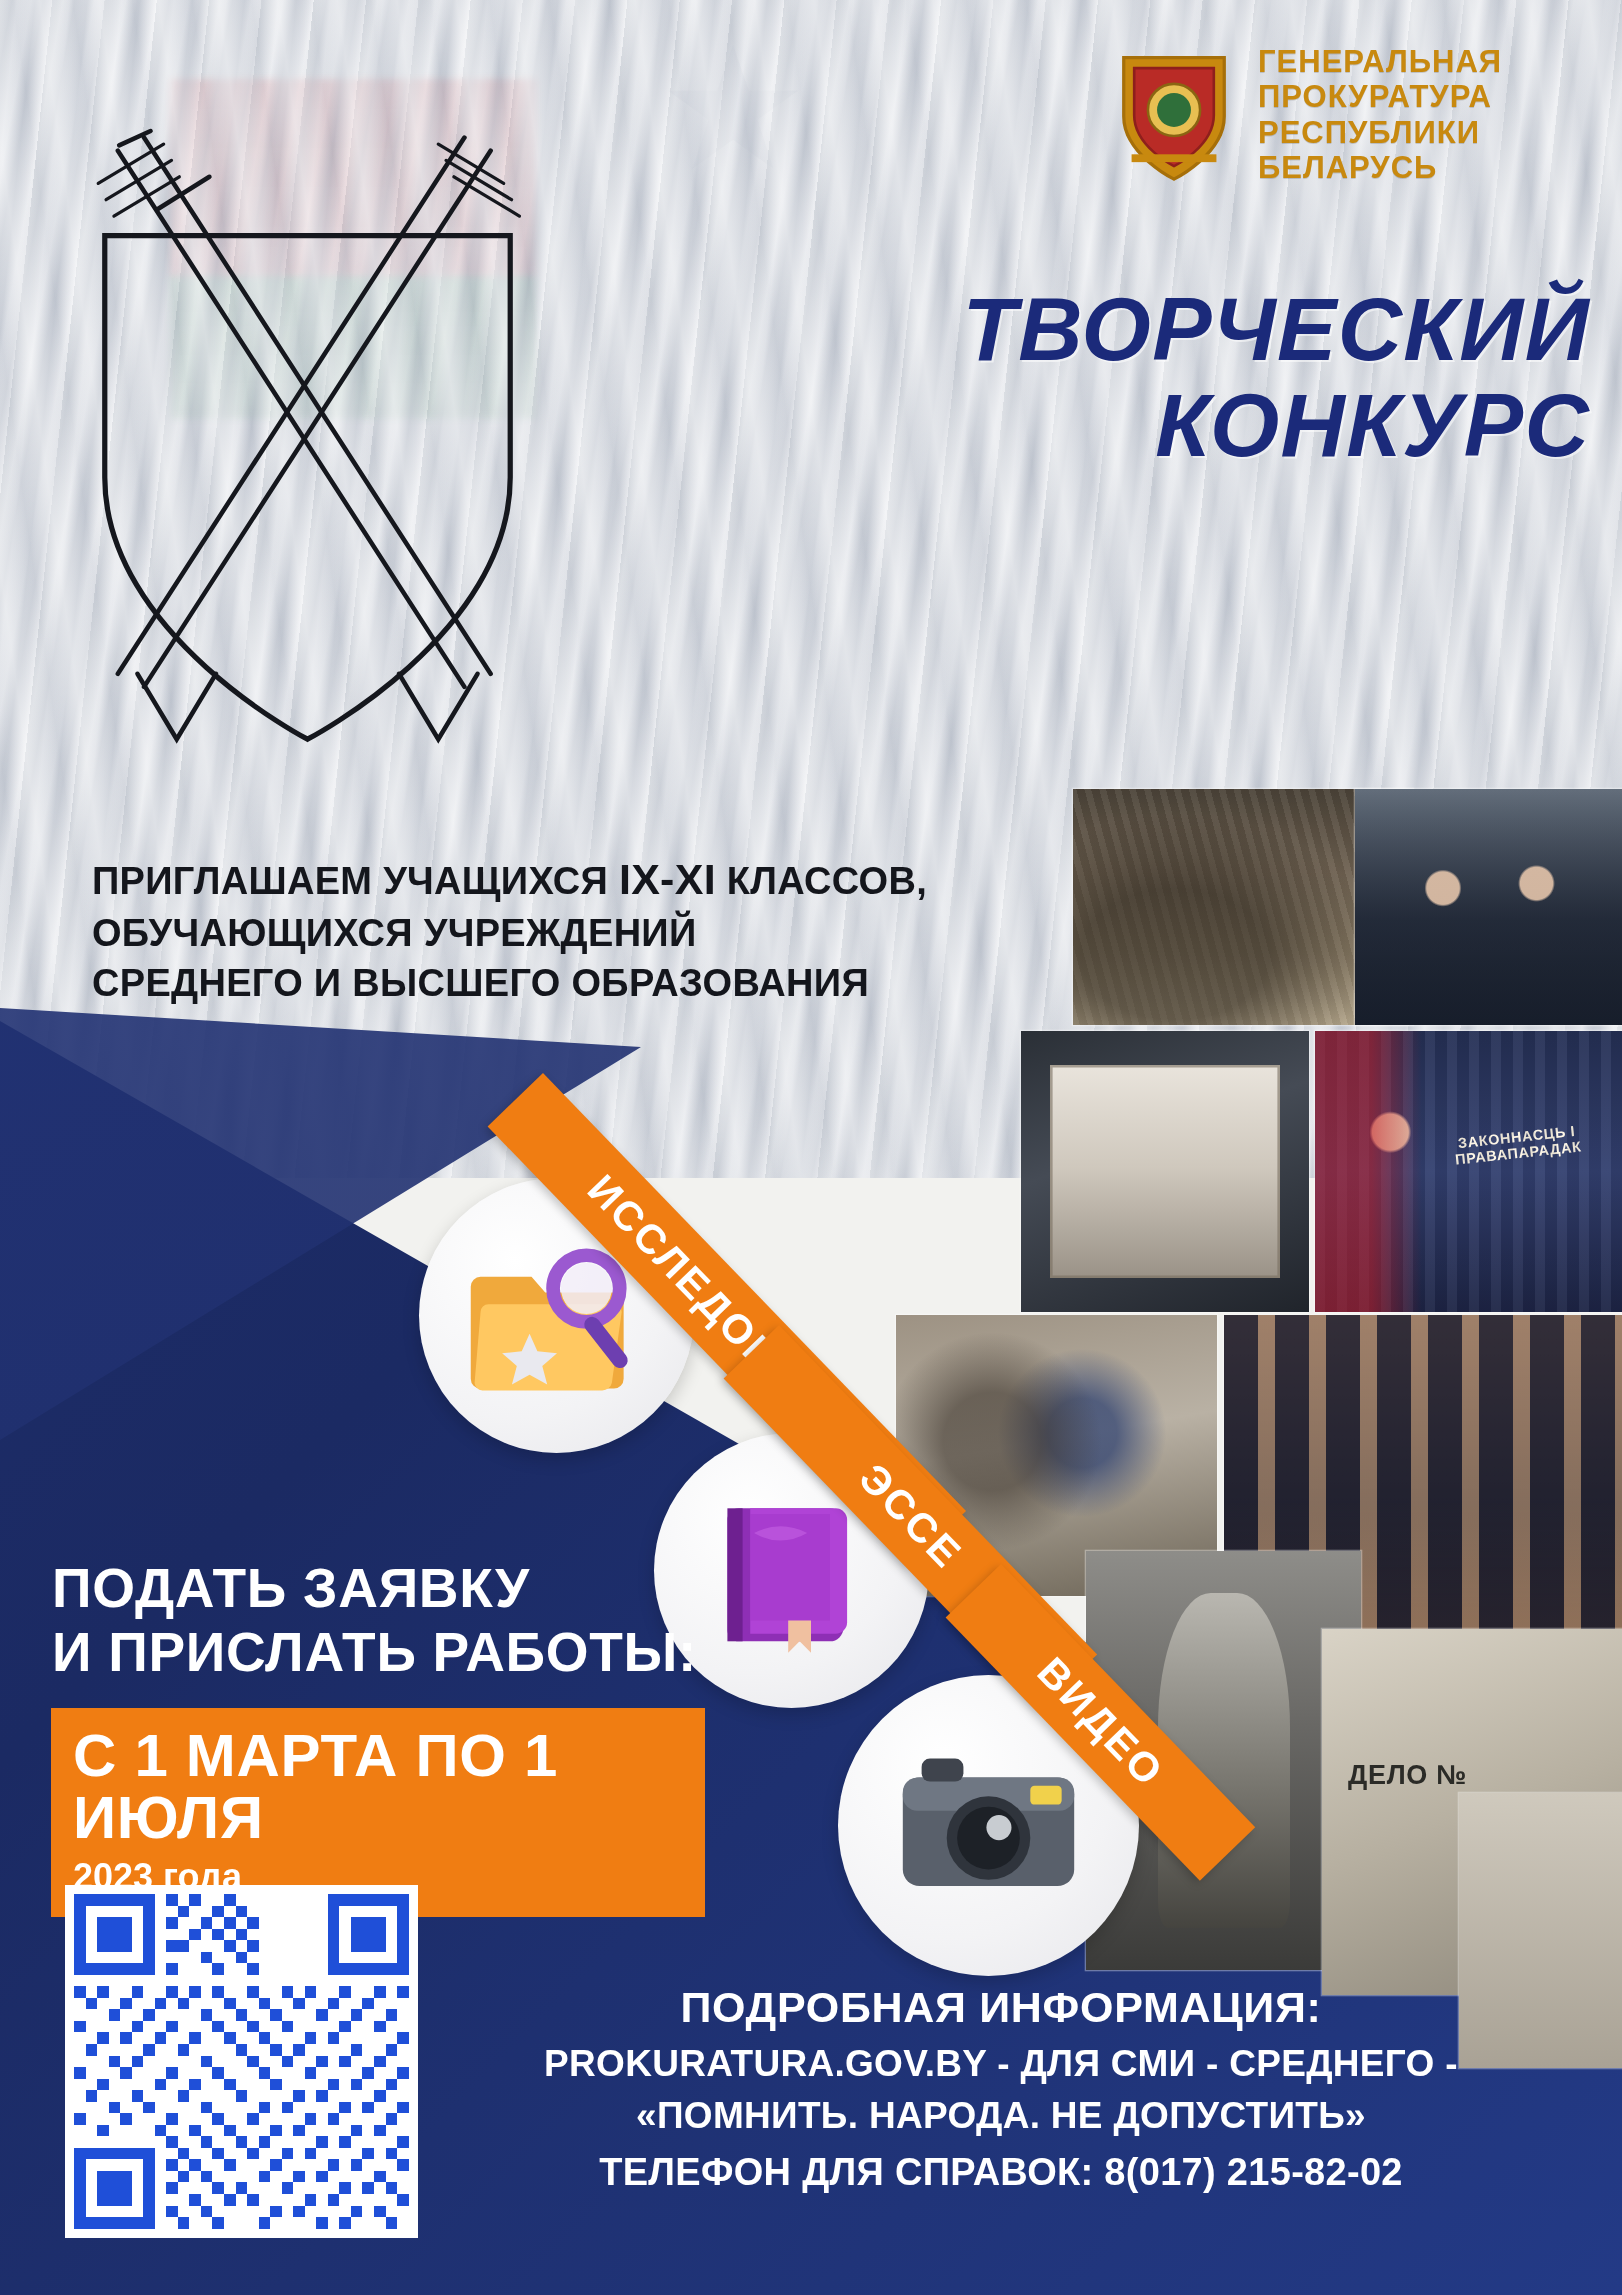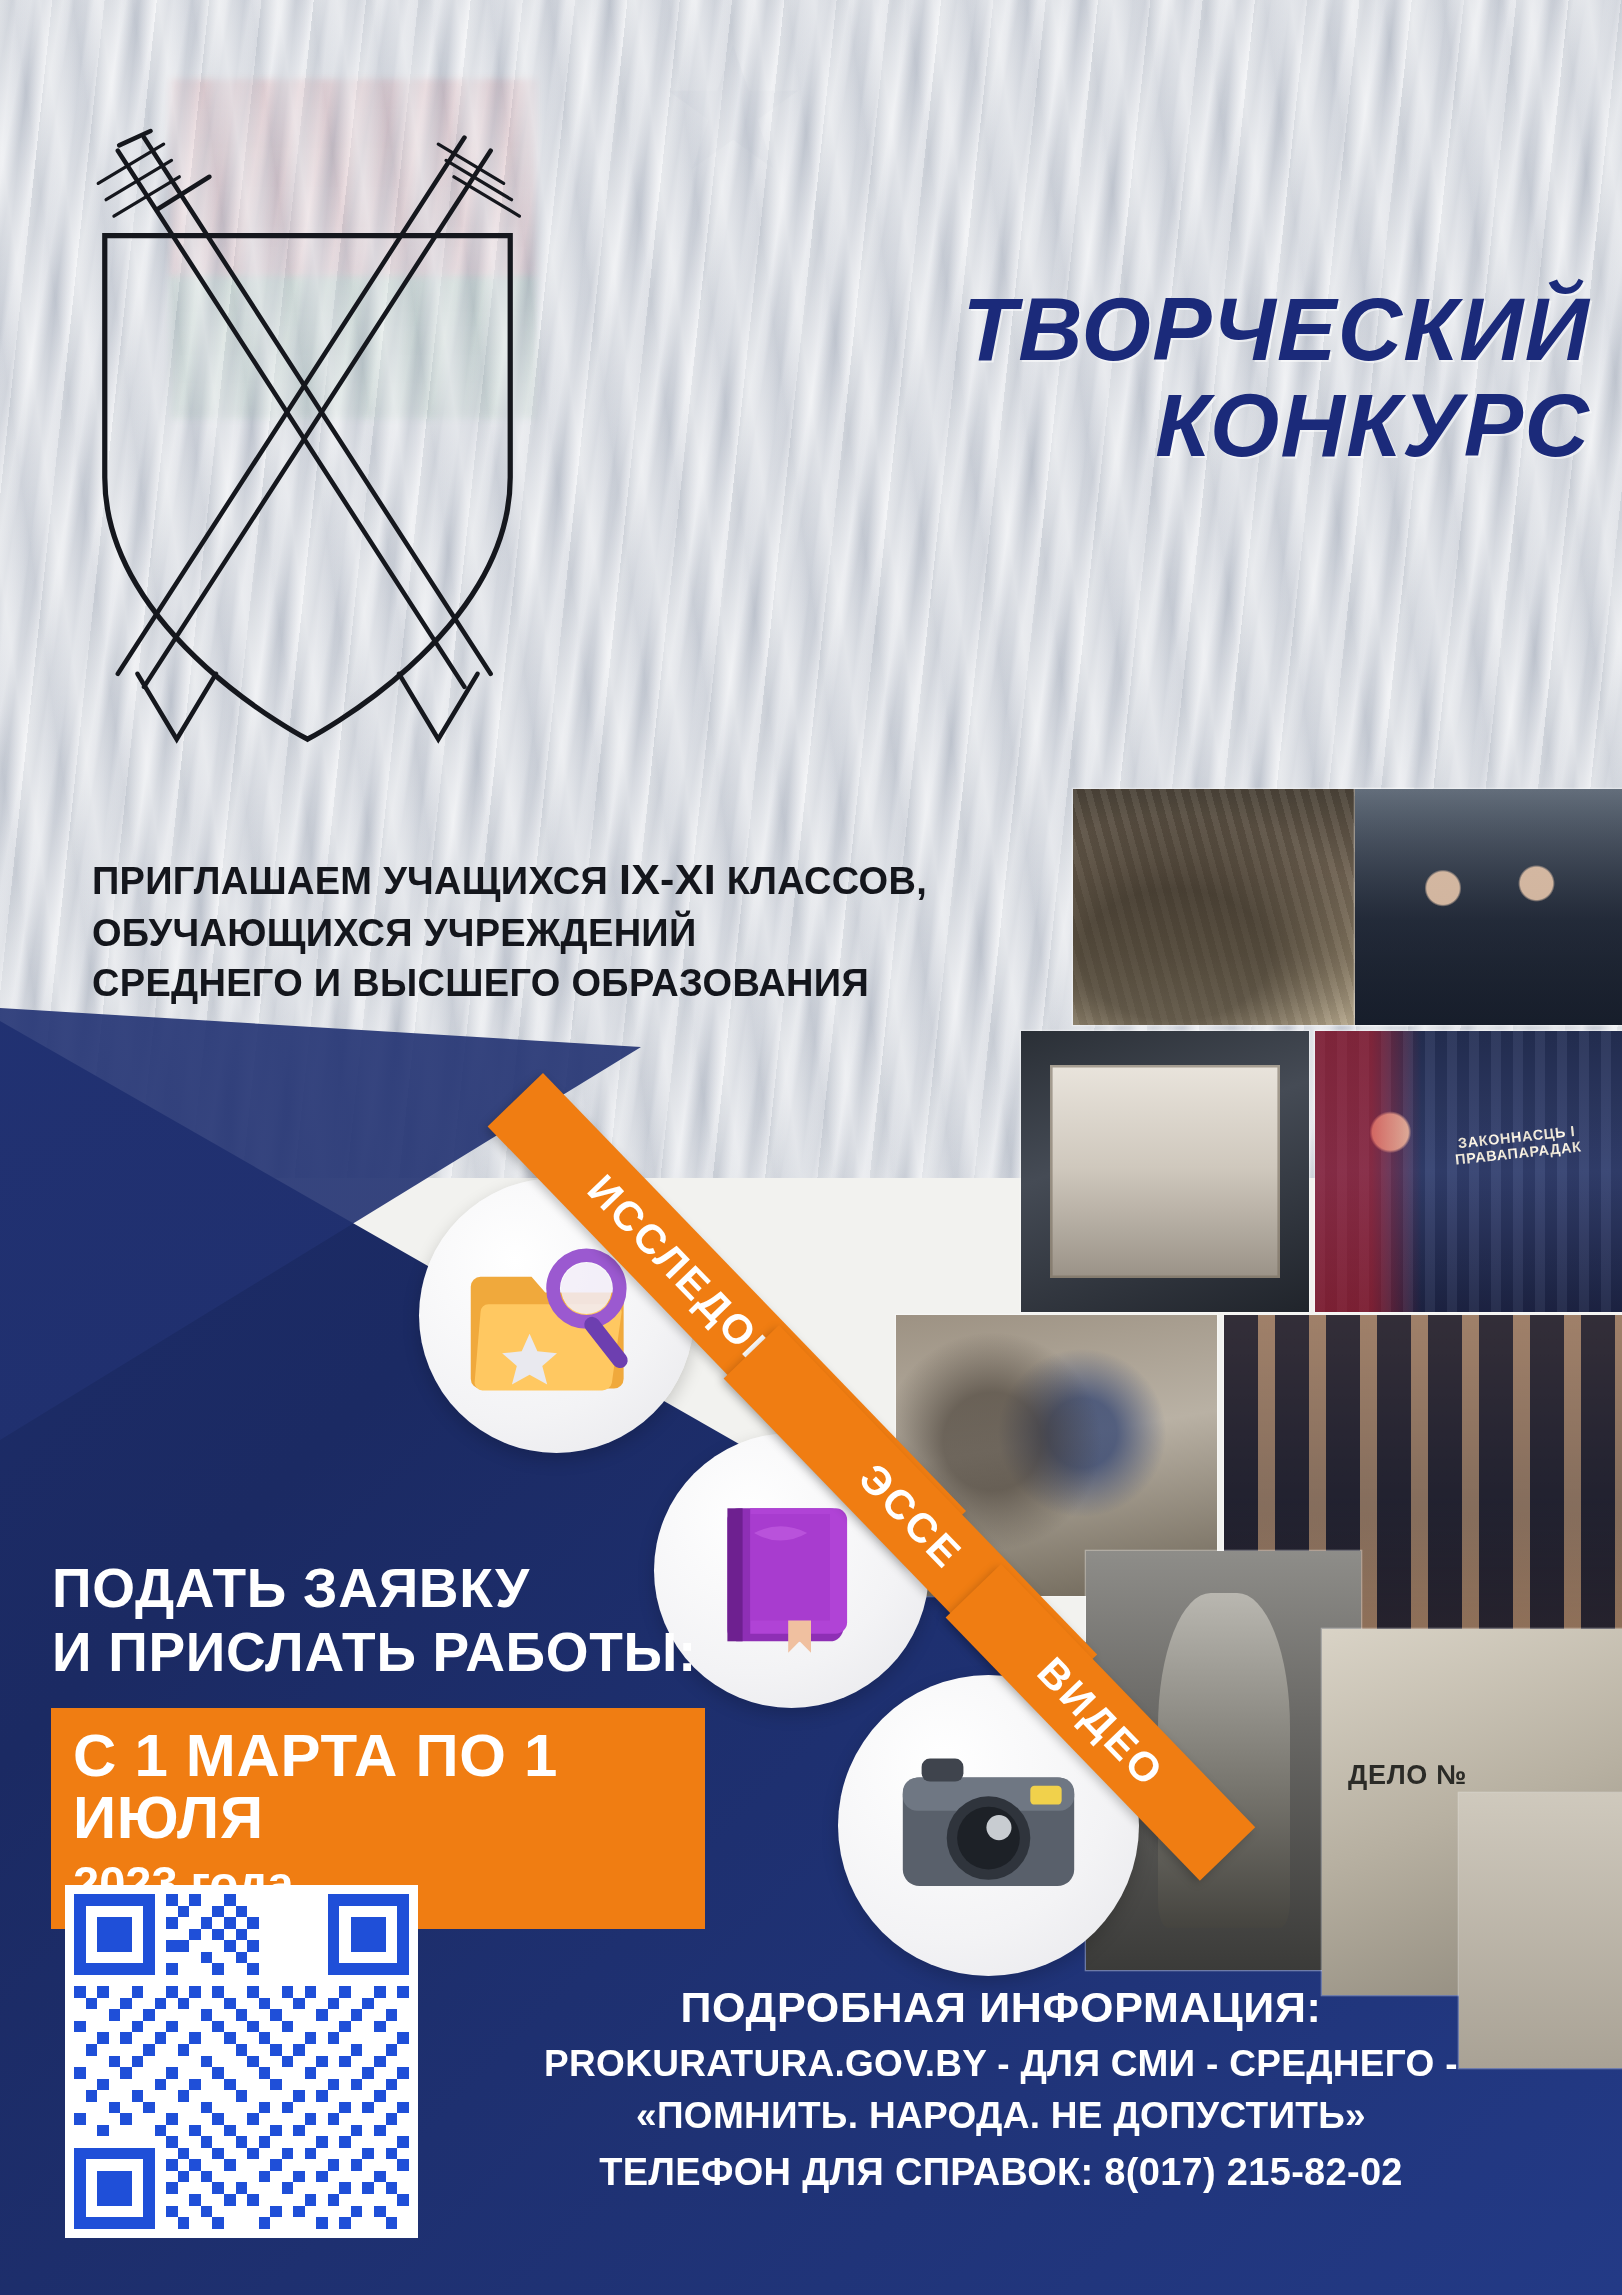--- a/index.html
+++ b/index.html
@@ -306,21 +306,21 @@
     box-sizing: border-box;
   }
   .date-badge .d1 {
     font-weight: 800;
     font-size: 60px;
     line-height: 1.04;
     letter-spacing: 0.7px;
   }
   .date-badge .d2 {
     font-weight: 800;
-    font-size: 47px;
+    font-size: 36px;
     line-height: 1.1;
     margin-top: 7px;
   }
 
   
   .qr {
     position: absolute;
     left: 65px; top: 1885px;
     width: 353px; height: 353px;
     background: #ffffff;
@@ -378,20 +378,40 @@
     <div class="ph-label" style="left:98px;top:98px;width:209px;text-align:center;font-size:14.4px;color:#fdf6e6;transform:rotate(-6deg);">ЗАКОННАСЦЬ І ПРАВАПАРАДАК</div>
   </div>
   <div class="photo ph-museum"></div>
   <div class="photo ph-cadets"></div>
   <div class="photo ph-monument"></div>
   <div class="photo ph-delo">
     <div class="ph-label" style="left:26px;top:131px;font-size:27px;font-weight:800;color:#2b2b27;">ДЕЛО №</div>
   </div>
   <div class="photo ph-archive"></div>
 
+  <div class="emblem-wrap">
+    <div class="emblem-shield">
+      <svg viewBox="0 0 190 230" width="124" height="151">
+        <g stroke="#c8890f" stroke-width="7" fill="none">
+          <line x1="24" y1="36" x2="166" y2="150"></line>
+          <line x1="166" y1="36" x2="24" y2="150"></line>
+        </g>
+        <path d="M18 28 H172 V118 C172 176 95 214 95 214 C95 214 18 176 18 118 Z" fill="#c8890f" stroke="#a66f09" stroke-width="5"></path>
+        <path d="M34 44 H156 V116 C156 164 95 194 95 194 C95 194 34 164 34 116 Z" fill="#b92b26" stroke="#8e1f1c" stroke-width="4"></path>
+        <circle cx="95" cy="108" r="40" fill="#e8bf52" stroke="#8a6512" stroke-width="4"></circle>
+        <circle cx="95" cy="108" r="26" fill="#2f6f3a"></circle>
+        <rect x="30" y="176" width="130" height="12" fill="#c8890f"></rect>
+      </svg>
+    </div>
+    <div class="emblem-text">
+      <div>ГЕНЕРАЛЬНАЯ ПРОКУРАТУРА</div>
+      <div>РЕСПУБЛИКИ</div>
+      <div>БЕЛАРУСЬ</div>
+    </div>
+  </div>
 
   <div class="logo-shield">
     <svg viewBox="0 0 760 1060" width="497" height="694">
       <g stroke="#15171d" stroke-width="7" fill="none" stroke-linecap="round">
 
         <line x1="90" y1="60" x2="620" y2="880"></line>
         <line x1="130" y1="40" x2="660" y2="860"></line>
         <line x1="92" y1="52" x2="140" y2="30"></line>
         <line x1="150" y1="150" x2="230" y2="100"></line>
 

